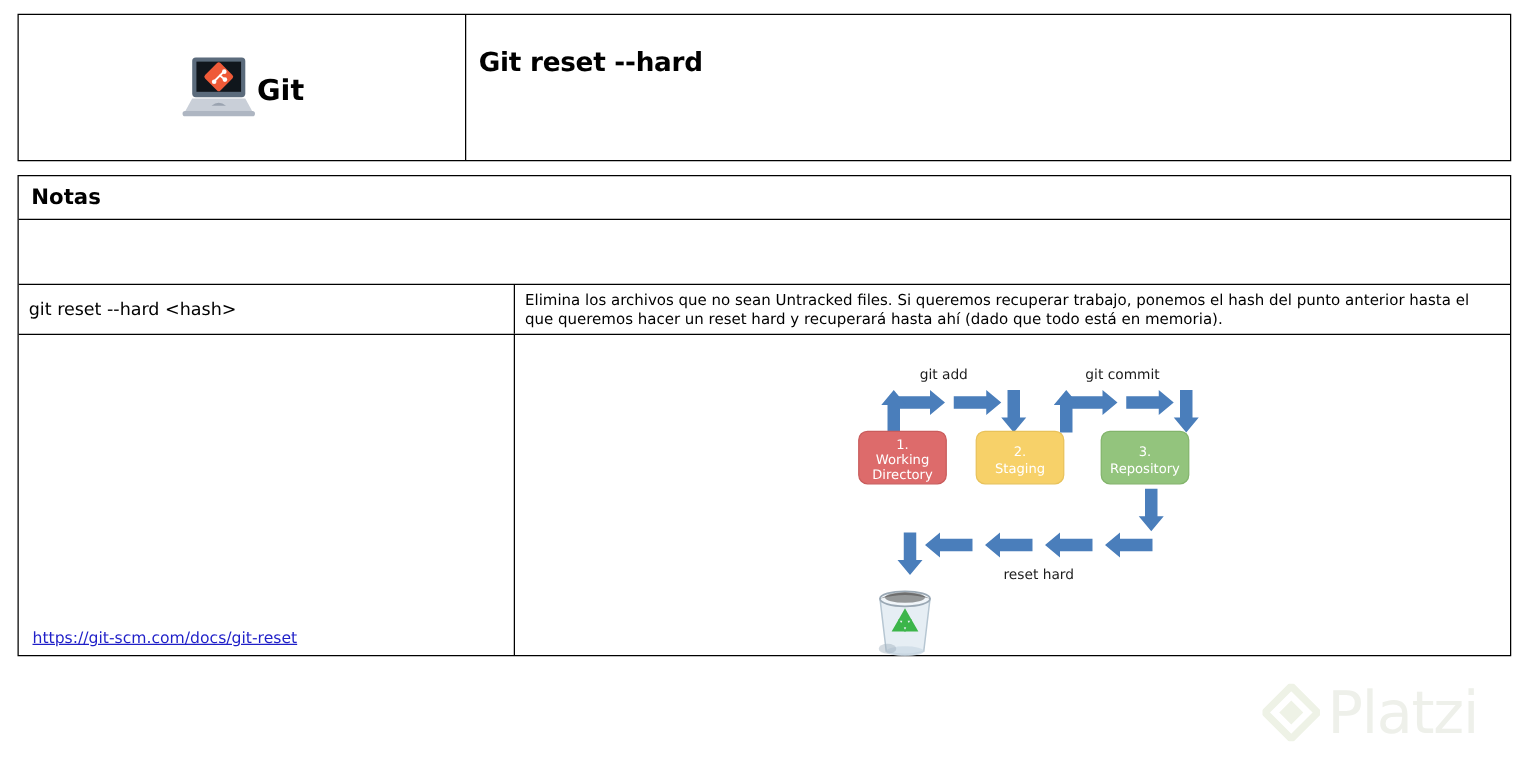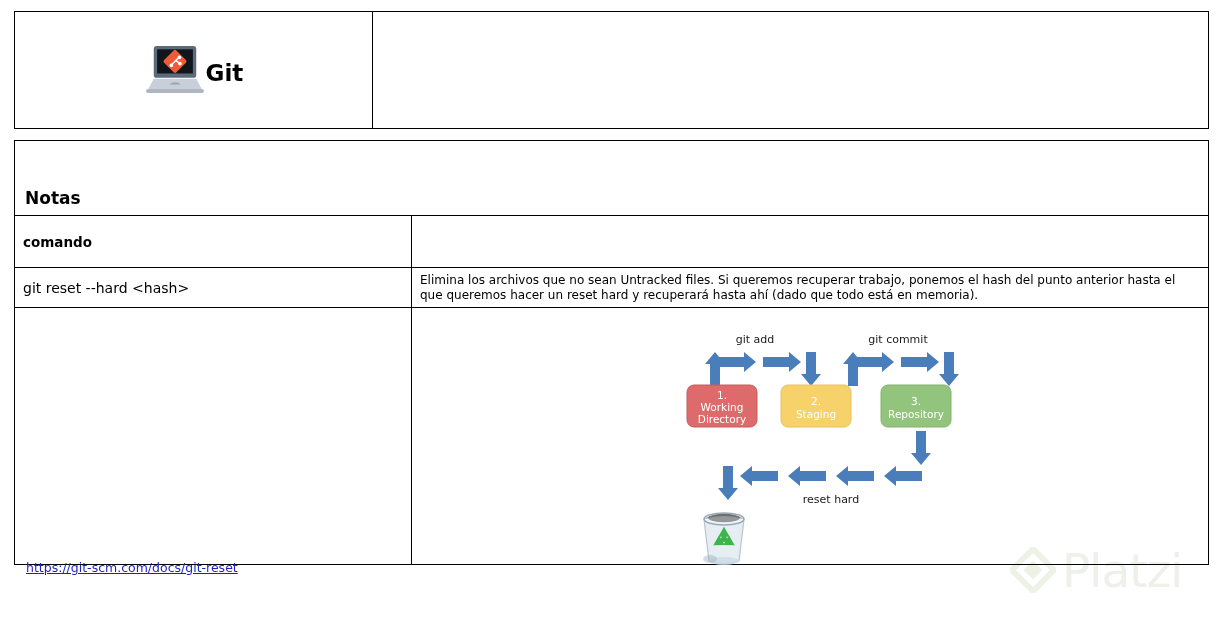--- a/index.html
+++ b/index.html
@@ -108,21 +108,20 @@
   }
   .row {
     display: flex;
     box-sizing: border-box;
   }
   .notas-header-row {
     height: 35px;
     border-bottom: 1.5px solid #000;
     align-items: center;
     padding-left: 10px;
-    margin-top: 40px;
   }
   .notas-title {
     font-size: 17px;
     font-weight: bold;
   }
   .col-head-row {
     height: 52px;
     border-bottom: 1.5px solid #000;
   }
   .cell-cmd {
@@ -177,21 +176,21 @@
     top: 15px;
     width: 330px;
     height: 256px;
   }
   .diagram svg { display: block; }
 
   
   .links {
     position: absolute;
     left: 26px;
-    top: 560px;
+    top: 502px;
     display: flex;
     flex-direction: row;
     gap: 11px;
     text-align: right;
   }
   .link {
     font-size: 12.5px;
     color: #1f1fc8;
     text-decoration: underline;
     cursor: pointer;
@@ -228,32 +227,32 @@
         <circle cx="28.2" cy="22.2" r="1.9" fill="#ffffff"></circle>
         <circle cx="36.6" cy="13.8" r="1.9" fill="#ffffff"></circle>
         <circle cx="37.1" cy="20.4" r="1.9" fill="#ffffff"></circle>
 
         <path d="M4 47 L60 47 L54 36 L10 36 Z" fill="#c9cfd8"></path>
         <path d="M26 42 q6 -5 12 0 z" fill="#9aa3b0"></path>
         <rect x="2" y="46.5" width="60" height="4.2" rx="2.1" fill="#aeb6c2"></rect>
       </svg>
       <div class="git-word">Git</div>
     </div>
+    <div class="hdr-right">
+      <span class="hdr-title">Git reset --hard</span>
+    </div>
   </div>
 
   <div class="notas-table">
 
     <div class="row notas-header-row">
       <span class="notas-title">Notas</span>
     </div>
 
     <div class="row col-head-row">
-      <div class="cell-cmd">
-        <span class="colhead-text">comando</span>
-      </div>
     </div>
 
     <div class="row data-row">
       <div class="cell-cmd">
         <span class="cmd-text">git reset --hard &lt;hash&gt;</span>
       </div>
       <div class="cell-desc">
         <span class="desc-text">Elimina los archivos que no sean Untracked files. Si queremos recuperar trabajo, ponemos el hash del punto anterior hasta el que queremos hacer un reset hard y recuperará hasta ahí (dado que todo está en memoria).</span>
       </div>
     </div>

